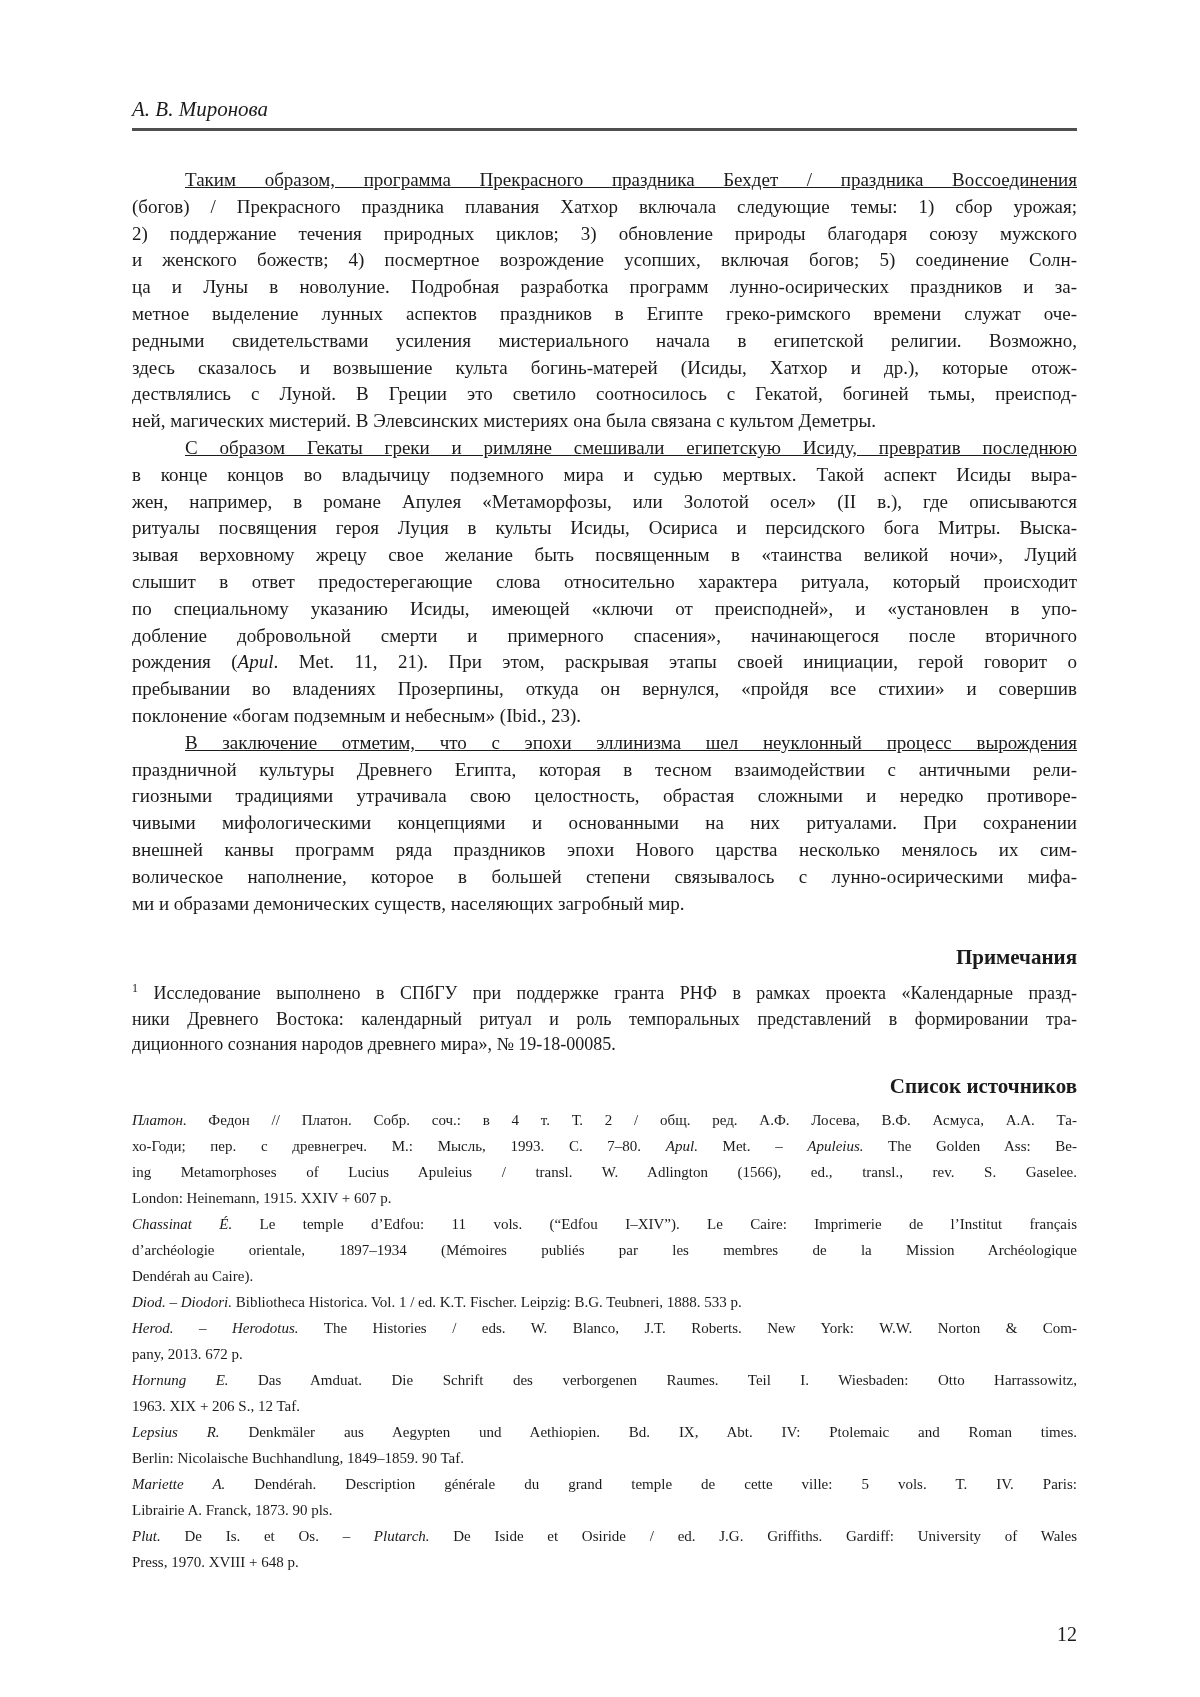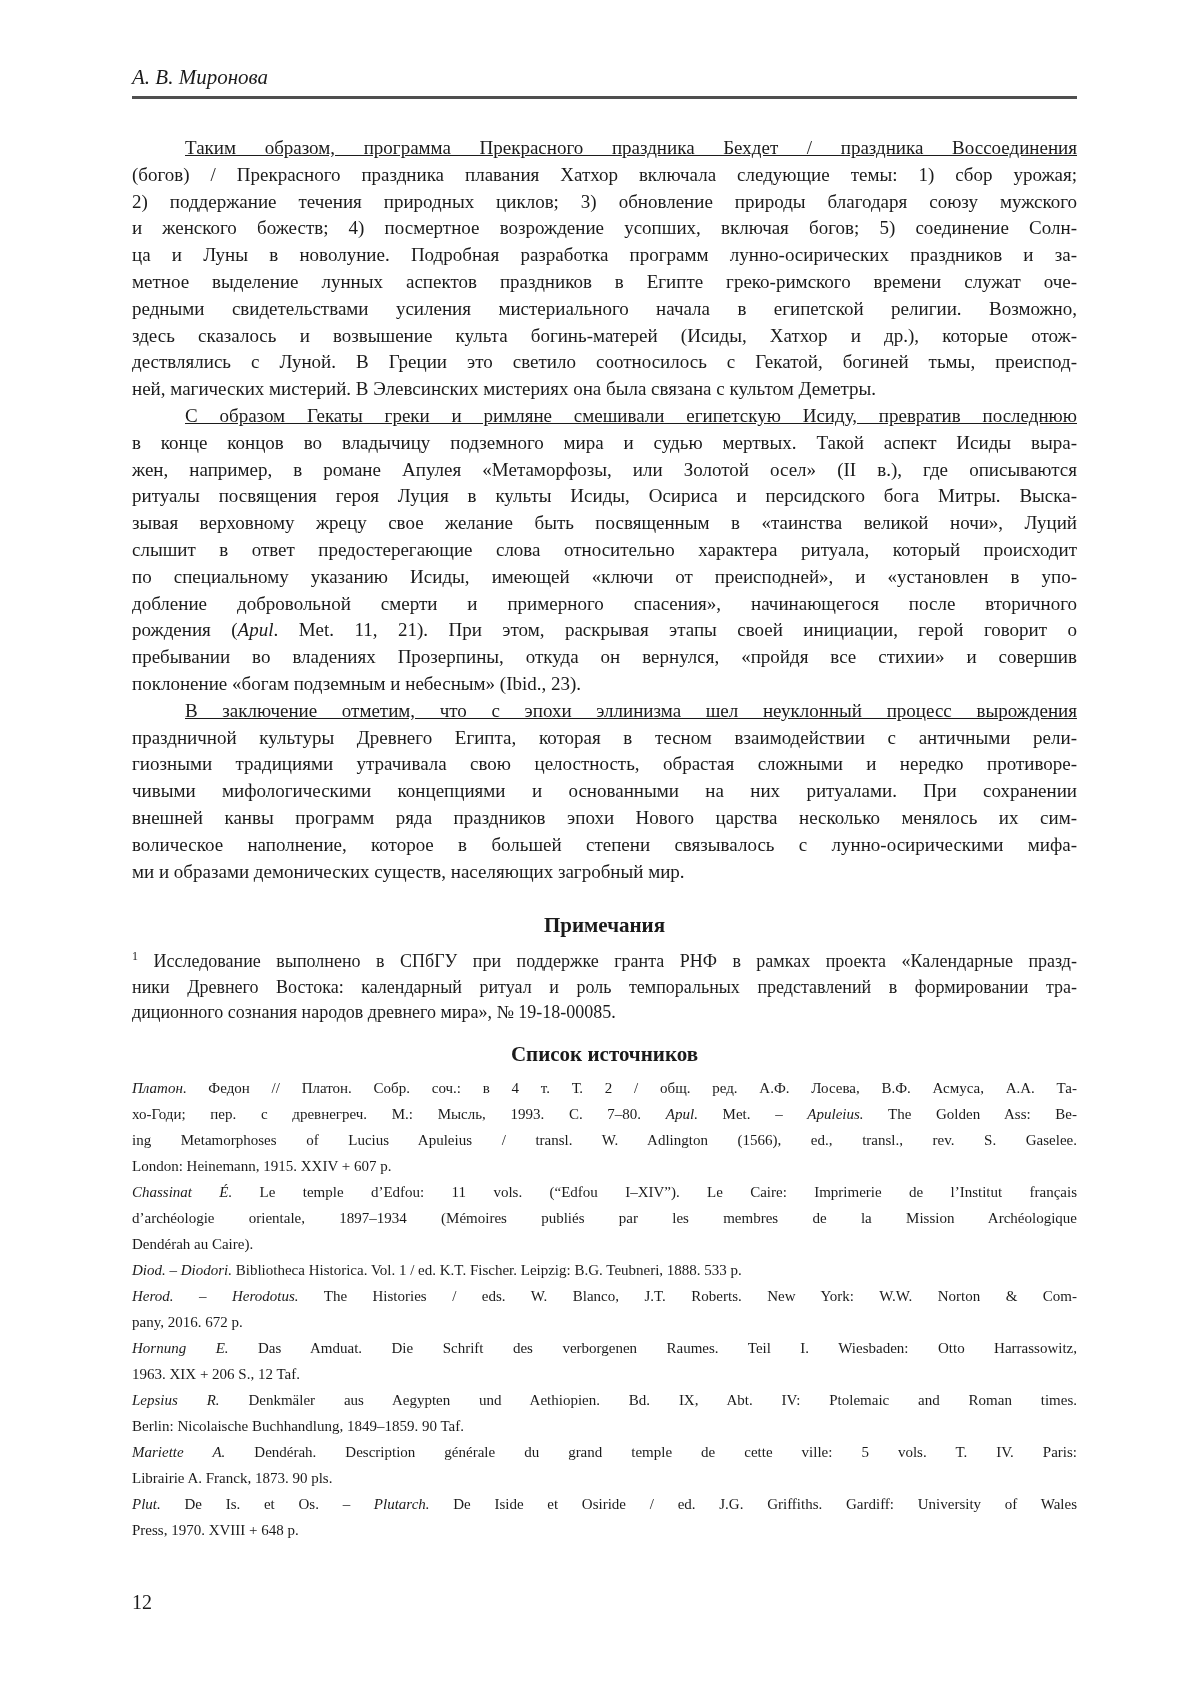--- a/index.html
+++ b/index.html
@@ -9,41 +9,41 @@
     background: #ffffff;
     color: #1b1b1b;
     font-family: "Liberation Serif", serif;
     position: relative;
     overflow: hidden;
     box-sizing: border-box;
   }
   .content { width: 945px; margin-left: 132px; }
 
   .running-header {
-    padding-top: 64px;
+    padding-top: 96px;
     font-style: italic;
     font-size: 21px;
     line-height: 26px;
   }
   .rule { height: 3px; background: #4f4f4f; margin-top: 6px; }
 
   .body-text {
     margin-top: 36px;
     font-size: 19px;
     line-height: 26.8px;
   }
   .line { text-align: justify; text-align-last: justify; }
   .line.last { text-align-last: left; }
   .para.indent .line.first { text-indent: 53px; text-decoration: underline; }
 
   .section-heading {
     font-weight: bold;
     font-size: 21px;
     line-height: 28px;
-    text-align: center;
+    text-align: right;
     margin: 0;
   }
   .notes-heading { margin-top: 26px; }
   .sources-heading { margin-top: 14px; }
 
   .footnote {
     margin-top: 10px;
     font-size: 18px;
     line-height: 25.5px;
   }
@@ -51,21 +51,21 @@
 
   .bibliography {
     margin-top: 7px;
     font-size: 15px;
     line-height: 26px;
   }
 
   .page-number {
     margin-top: 48px;
     font-size: 20px;
-    text-align: left;
+    text-align: right;
   }
 </style>
 </head>
 <body>
 
 <div class="page">
   <div class="content">
 
     <div class="running-header">А. В. Миронова</div>
 
@@ -130,21 +130,21 @@
         <div class="para">
           <div class="line first"><i>Chassinat É.</i><span> Le temple d’Edfou: 11 vols. (“Edfou I–XIV”). Le Caire: Imprimerie de l’Institut français</span></div>
           <div class="line"><span>d’archéologie orientale, 1897–1934 (Mémoires publiés par les membres de la Mission Archéologique</span></div>
           <div class="line last"><span>Dendérah au Caire).</span></div>
         </div>
         <div class="para">
           <div class="line first last"><i>Diod. – Diodori.</i><span> Bibliotheca Historica. Vol. 1 / ed. K.T. Fischer. Leipzig: B.G. Teubneri, 1888. 533 p.</span></div>
         </div>
         <div class="para">
           <div class="line first"><i>Herod. – Herodotus.</i><span> The Histories / eds. W. Blanco, J.T. Roberts. New York: W.W. Norton &amp; Com-</span></div>
-          <div class="line last"><span>pany, 2016. 672 p.</span></div>
+          <div class="line last"><span>pany, 2013. 672 p.</span></div>
         </div>
         <div class="para">
           <div class="line first"><i>Hornung E.</i><span> Das Amduat. Die Schrift des verborgenen Raumes. Teil I. Wiesbaden: Otto Harrassowitz,</span></div>
           <div class="line last"><span>1963. XIX + 206 S., 12 Taf.</span></div>
         </div>
         <div class="para">
           <div class="line first"><i>Lepsius R.</i><span> Denkmäler aus Aegypten und Aethiopien. Bd. IX, Abt. IV: Ptolemaic and Roman times.</span></div>
           <div class="line last"><span>Berlin: Nicolaische Buchhandlung, 1849–1859. 90 Taf.</span></div>
         </div>
         <div class="para">

